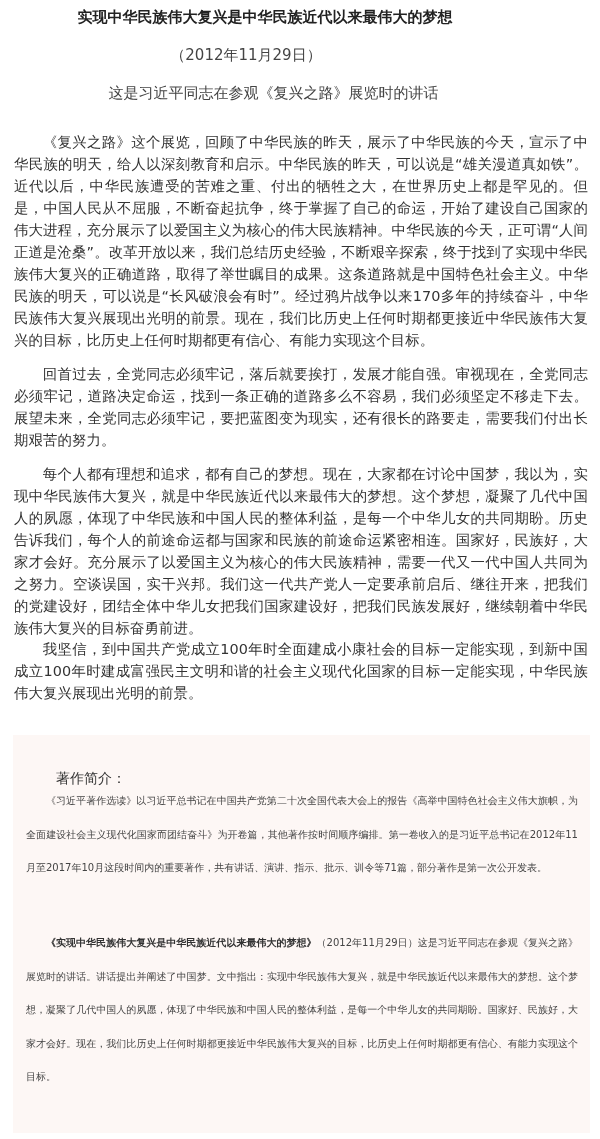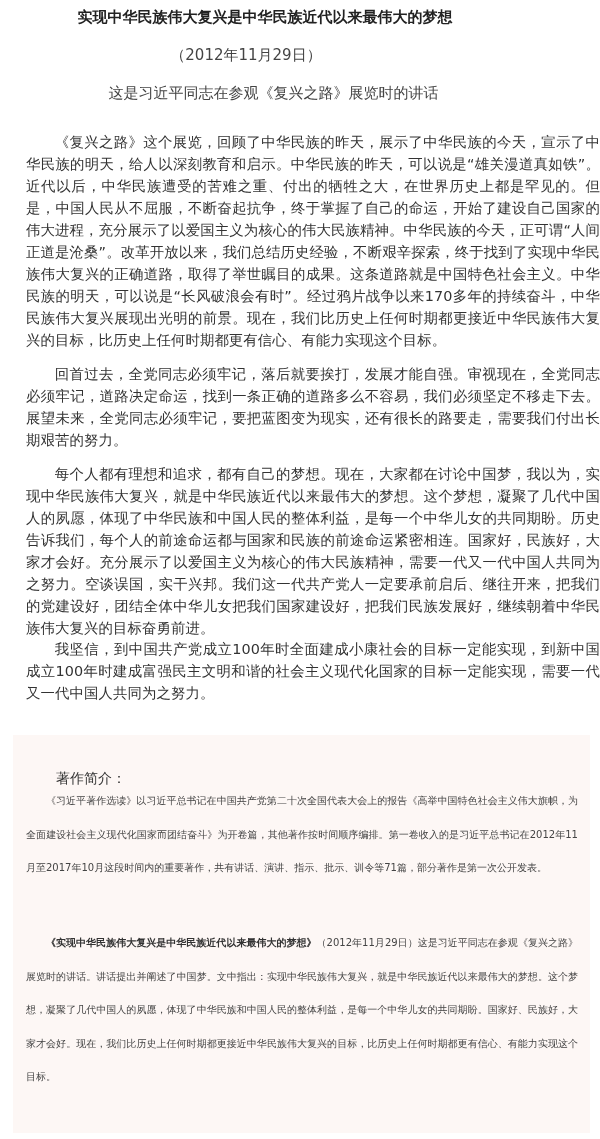--- a/index.html
+++ b/index.html
@@ -4,37 +4,37 @@
 <style>
   html, body { margin:0; padding:0; background:#ffffff; }
   body { width:600px; height:1139px; overflow:hidden; position:relative;
          font-family:"DejaVu Sans","Liberation Sans",sans-serif; color:#333333; }
   .title { position:absolute; left:0; width:530px; top:6px; text-align:center;
            font-size:15px; font-weight:bold; color:#222; line-height:22px; }
   .date { position:absolute; left:0; width:492px; top:44px; text-align:center;
           font-size:15px; color:#444; line-height:22px; }
   .subtitle { position:absolute; left:0; width:547px; top:82px; text-align:center;
               font-size:15px; color:#444; line-height:22px; }
-  .body-p { position:absolute; left:26px; width:574px; font-size:14.4px; line-height:22px;
+  .body-p { position:absolute; left:14px; width:574px; font-size:14.4px; line-height:22px;
             text-indent:2em; color:#333; text-align:justify; letter-spacing:0.1px; }
   .intro-box { position:absolute; left:13px; top:735px; width:577px; height:398px;
                background:#fdf7f5; }
   .intro-heading { position:absolute; left:56px; top:755px; font-size:14px; font-weight:normal; color:#333; line-height:20px;margin-top:13px; }
   .intro-p { position:absolute; left:26px; width:552px; font-size:10px; line-height:33.5px;
              text-indent:2em; color:#444; text-align:justify; }
   .intro-p b { color:#333; }
 </style>
 </head>
 <body>
 
 <div class="title">实现中华民族伟大复兴是中华民族近代以来最伟大的梦想</div>
 <div class="date">（2012年11月29日）</div>
 <div class="subtitle">这是习近平同志在参观《复兴之路》展览时的讲话</div>
 
 <p class="body-p" style="top:131px;margin:0;">《复兴之路》这个展览，回顾了中华民族的昨天，展示了中华民族的今天，宣示了中华民族的明天，给人以深刻教育和启示。中华民族的昨天，可以说是“雄关漫道真如铁”。近代以后，中华民族遭受的苦难之重、付出的牺牲之大，在世界历史上都是罕见的。但是，中国人民从不屈服，不断奋起抗争，终于掌握了自己的命运，开始了建设自己国家的伟大进程，充分展示了以爱国主义为核心的伟大民族精神。中华民族的今天，正可谓“人间正道是沧桑”。改革开放以来，我们总结历史经验，不断艰辛探索，终于找到了实现中华民族伟大复兴的正确道路，取得了举世瞩目的成果。这条道路就是中国特色社会主义。中华民族的明天，可以说是“长风破浪会有时”。经过鸦片战争以来170多年的持续奋斗，中华民族伟大复兴展现出光明的前景。现在，我们比历史上任何时期都更接近中华民族伟大复兴的目标，比历史上任何时期都更有信心、有能力实现这个目标。</p>
 <p class="body-p" style="top:363px;margin:0;">回首过去，全党同志必须牢记，落后就要挨打，发展才能自强。审视现在，全党同志必须牢记，道路决定命运，找到一条正确的道路多么不容易，我们必须坚定不移走下去。展望未来，全党同志必须牢记，要把蓝图变为现实，还有很长的路要走，需要我们付出长期艰苦的努力。</p>
 <p class="body-p" style="top:463px;margin:0;">每个人都有理想和追求，都有自己的梦想。现在，大家都在讨论中国梦，我以为，实现中华民族伟大复兴，就是中华民族近代以来最伟大的梦想。这个梦想，凝聚了几代中国人的夙愿，体现了中华民族和中国人民的整体利益，是每一个中华儿女的共同期盼。历史告诉我们，每个人的前途命运都与国家和民族的前途命运紧密相连。国家好，民族好，大家才会好。充分展示了以爱国主义为核心的伟大民族精神，需要一代又一代中国人共同为之努力。空谈误国，实干兴邦。我们这一代共产党人一定要承前启后、继往开来，把我们的党建设好，团结全体中华儿女把我们国家建设好，把我们民族发展好，继续朝着中华民族伟大复兴的目标奋勇前进。</p>
-<p class="body-p" style="top:638px;margin:0;">我坚信，到中国共产党成立100年时全面建成小康社会的目标一定能实现，到新中国成立100年时建成富强民主文明和谐的社会主义现代化国家的目标一定能实现，需要一代又一代中国人共同为之努力。</p>
+<p class="body-p" style="top:638px;margin:0;">我坚信，到中国共产党成立100年时全面建成小康社会的目标一定能实现，到新中国成立100年时建成富强民主文明和谐的社会主义现代化国家的目标一定能实现，中华民族伟大复兴展现出光明的前景。</p>
 
 <div class="intro-box"></div>
 <div class="intro-heading">著作简介：</div>
 <p class="intro-p" style="top:784px;margin:0;">《习近平著作选读》以习近平总书记在中国共产党第二十次全国代表大会上的报告《高举中国特色社会主义伟大旗帜，为全面建设社会主义现代化国家而团结奋斗》为开卷篇，其他著作按时间顺序编排。第一卷收入的是习近平总书记在2012年11月至2017年10月这段时间内的重要著作，共有讲话、演讲、指示、批示、训令等71篇，部分著作是第一次公开发表。</p>
 <p class="intro-p" style="top:926px;margin:0;"><b>《实现中华民族伟大复兴是中华民族近代以来最伟大的梦想》</b><span>（2012年11月29日）这是习近平同志在参观《复兴之路》展览时的讲话。讲话提出并阐述了中国梦。文中指出：实现中华民族伟大复兴，就是中华民族近代以来最伟大的梦想。这个梦想，凝聚了几代中国人的夙愿，体现了中华民族和中国人民的整体利益，是每一个中华儿女的共同期盼。国家好、民族好，大家才会好。现在，我们比历史上任何时期都更接近中华民族伟大复兴的目标，比历史上任何时期都更有信心、有能力实现这个目标。</span></p>
 
 </body></html>

